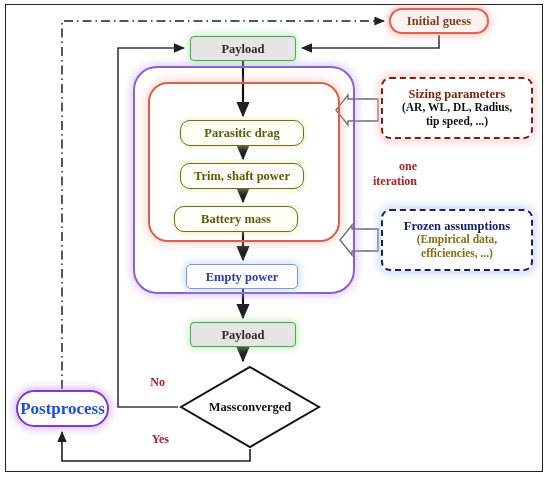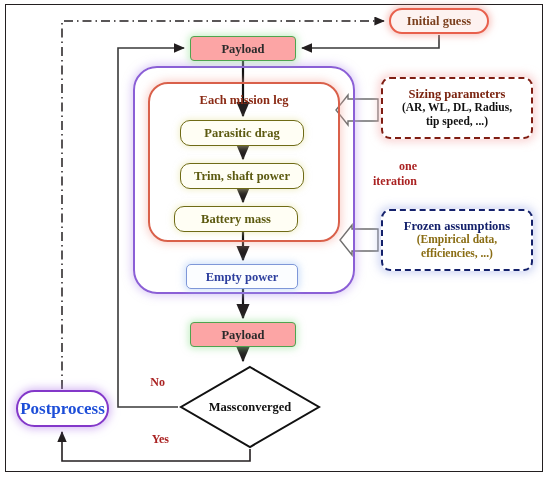--- a/index.html
+++ b/index.html
@@ -50,21 +50,21 @@
     background: #fdf2f0;
     box-shadow: 0 0 7px 2px rgba(240,150,140,0.55);
   }
 
   
   .n-payload {
     border: 1.4px solid #4fa44f;
     color: #2b2b2b;
     font-size: 12.5px;
     border-radius: 4px;
-    background: #fca5a5;
+    background: #e5e5e5;
     box-shadow: 0 0 7px 2px rgba(150,225,150,0.50);
   }
   .n-payload-top { left: 190px; top: 36px; width: 106px; height: 25px; }
   .n-payload-bot { left: 190px; top: 322px; width: 106px; height: 25px; }
 
   
   .n-olive {
     border: 1.5px solid #6f6b16;
     color: #5c5a10;
     font-size: 12.5px;
@@ -245,21 +245,20 @@
       <path d="M378,104 L378,99 L348,99 L348,95 L336,110 L348,125 L348,121 L378,121 L378,116 Z" fill="#ffffff" stroke="#6e6e6e" stroke-width="1.4" stroke-linejoin="miter"></path>
     </g>
 
     <g>
       <path d="M378,234 L378,229 L352,229 L352,225 L340,240 L352,255 L352,251 L378,251 L378,246 Z" fill="#ffffff" stroke="#6e6e6e" stroke-width="1.4" stroke-linejoin="miter"></path>
     </g>
   </svg>
 
   <div class="cont-purple"></div>
   <div class="cont-red"></div>
-  <div class="leg-label">Each mission leg</div>
 
   <div class="node n-initial">Initial guess</div>
 
   <div class="node n-payload n-payload-top">Payload</div>
 
   <div class="node n-olive n-drag">Parasitic drag</div>
   <div class="node n-olive n-trim">Trim, shaft power</div>
   <div class="node n-olive n-batt">Battery mass</div>
 
   <div class="node n-empty">Empty power</div>

